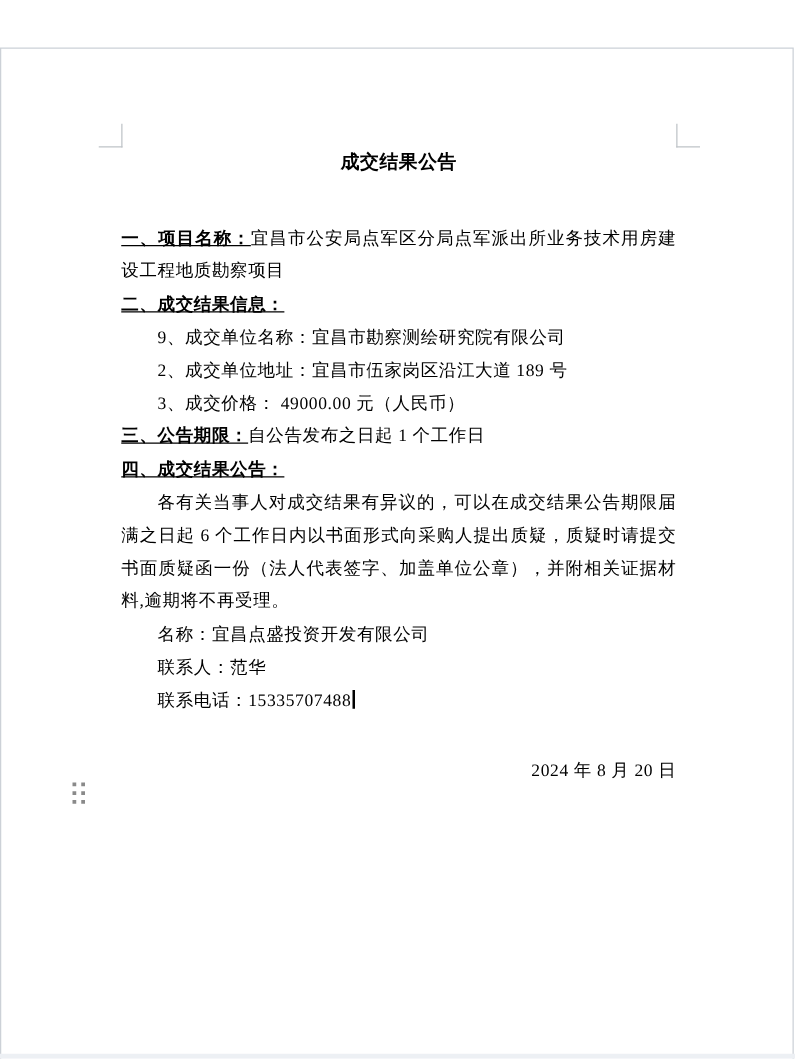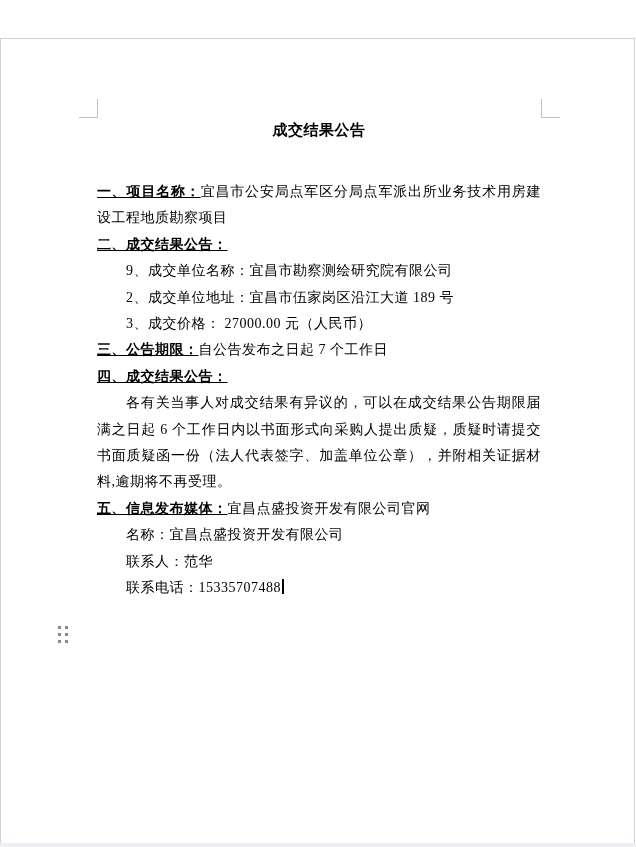--- a/index.html
+++ b/index.html
@@ -93,29 +93,29 @@
         <i></i>
         <i></i>
         <i></i>
         <i></i>
     </div>
 
     <div class="content">
       <h1 class="doc-title">成交结果公告</h1>
       <div id="paragraphs">
           <div class="para justify"><span class="run-bold">一、项目名称：</span><span>宜昌市公安局点军区分局点军派出所业务技术用房建设工程地质勘察项目</span></div>
-          <div class="para"><span class="run-bold">二、成交结果公告：</span></div>
+          <div class="para"><span class="run-bold">二、成交结果信息：</span></div>
           <div class="para indent"><span>9、成交单位名称：宜昌市勘察测绘研究院有限公司</span></div>
           <div class="para indent"><span>2、成交单位地址：宜昌市伍家岗区沿江大道 189 号</span></div>
-          <div class="para indent"><span>3、成交价格： 27000.00 元（人民币）</span></div>
-          <div class="para"><span class="run-bold">三、公告期限：</span><span>自公告发布之日起 7 个工作日</span></div>
+          <div class="para indent"><span>3、成交价格： 49000.00 元（人民币）</span></div>
+          <div class="para"><span class="run-bold">三、公告期限：</span><span>自公告发布之日起 1 个工作日</span></div>
           <div class="para"><span class="run-bold">四、成交结果公告：</span></div>
           <div class="para indent justify"><span>各有关当事人对成交结果有异议的，可以在成交结果公告期限届满之日起 6 个工作日内以书面形式向采购人提出质疑，质疑时请提交书面质疑函一份（法人代表签字、加盖单位公章），并附相关证据材料,逾期将不再受理。</span></div>
-          <div class="para"><span class="run-bold">五、信息发布媒体：</span><span>宜昌点盛投资开发有限公司官网</span></div>
           <div class="para indent"><span>名称：宜昌点盛投资开发有限公司</span></div>
           <div class="para indent"><span>联系人：范华</span></div>
           <div class="para indent"><span>联系电话：15335707488</span><span class="caret"></span></div>
         </div>
+      <div class="date-line">2024 年 8 月 20 日</div>
     </div>
 
   </div>
   <div class="below-page-strip"></div>
 </div>
 
 </body></html>

